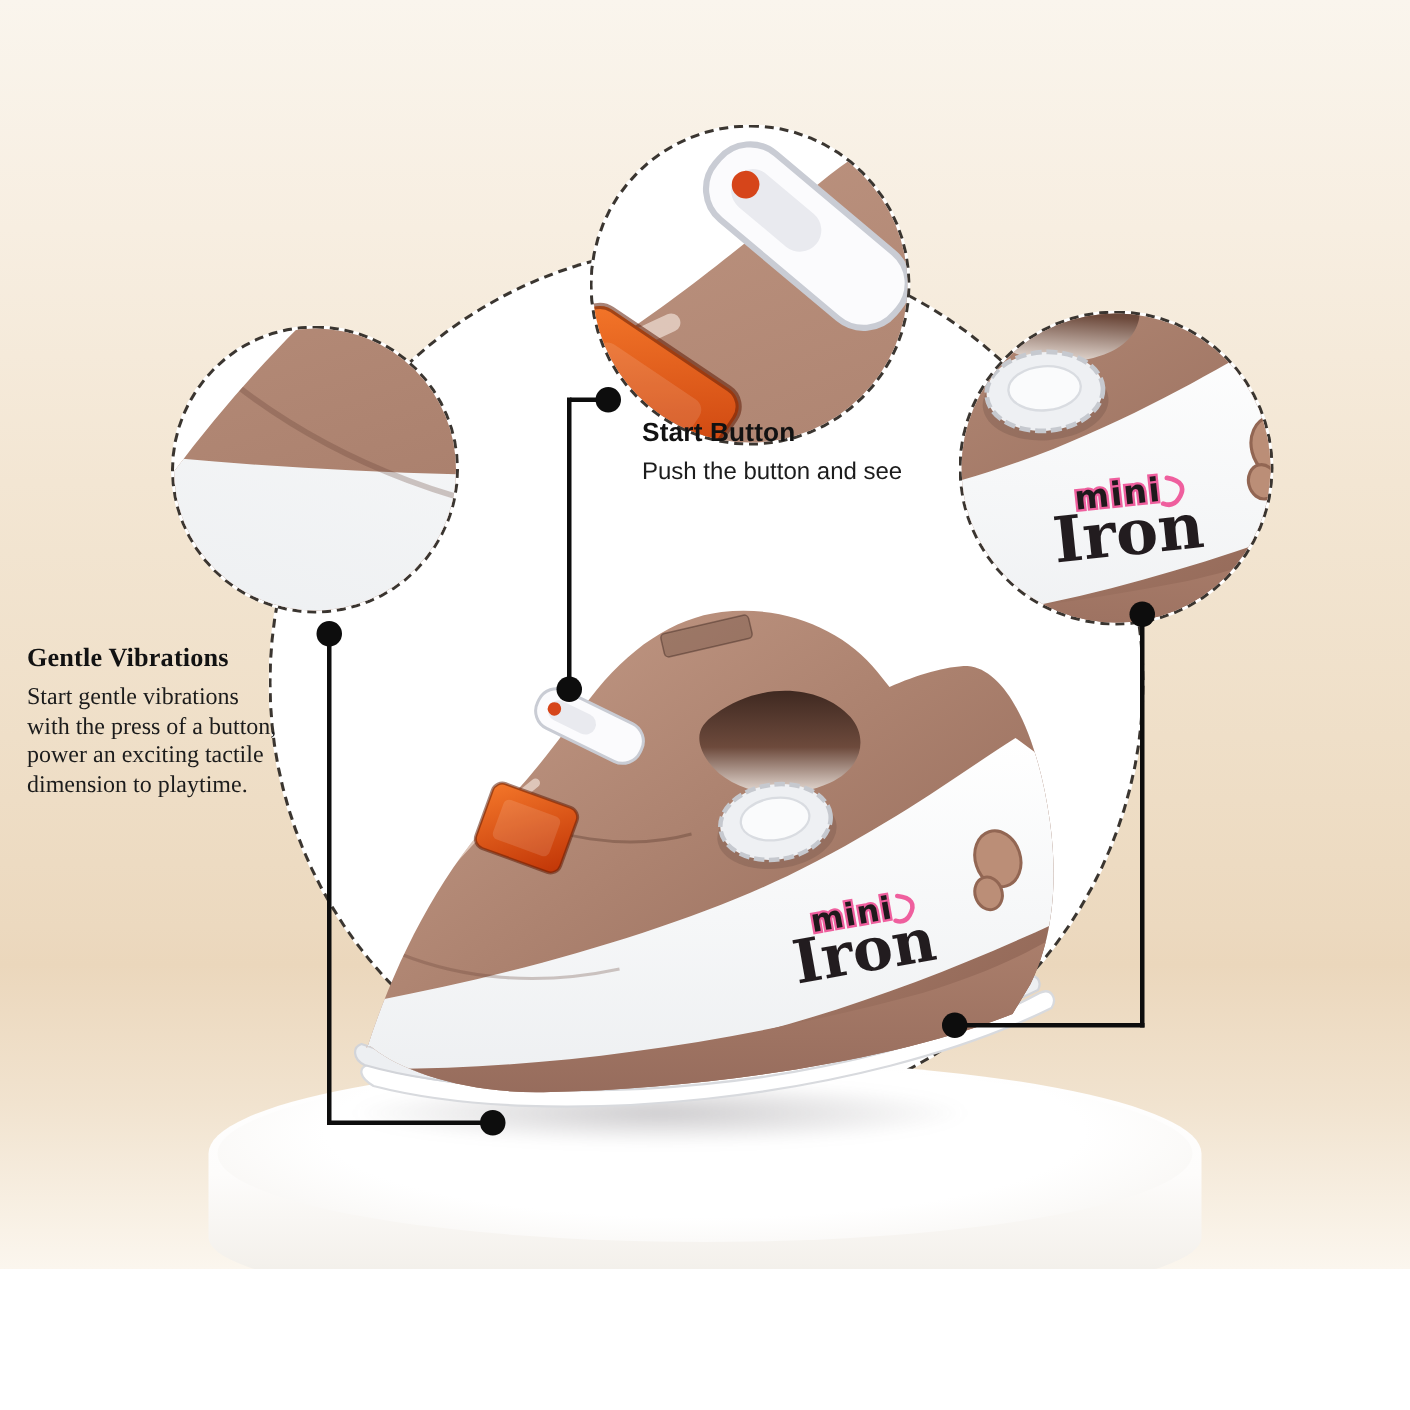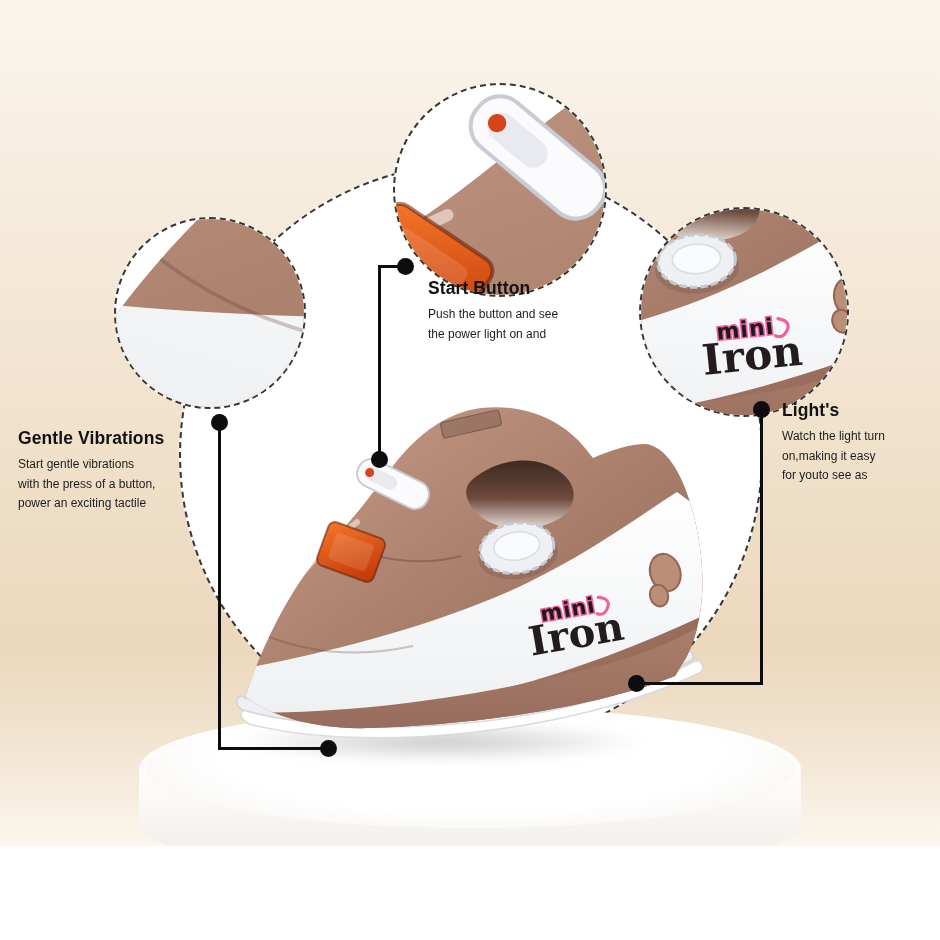--- a/index.html
+++ b/index.html
@@ -35,21 +35,21 @@
     position:absolute;left:225px;top:720px;width:430px;height:44px;border-radius:50%;
     background:radial-gradient(ellipse at center,rgba(90,85,92,0.30) 0%,rgba(90,85,92,0.0) 68%);
     filter:blur(4px);
   }
   
   .lead{position:absolute;background:#0d0d0d;}
   .dot{position:absolute;width:17px;height:17px;border-radius:50%;background:#0d0d0d;}
   
   .callout{position:absolute;color:#1c1c1c;}
   .callout .title{font-weight:bold;font-size:17.5px;color:#121212;margin-bottom:6px;letter-spacing:0.1px;}
-  .callout .line{font-size:12px;line-height:19.5px;}
+  .callout .line{font-size:16px;line-height:19.5px;}
   
   .brandMini{font-family:"DejaVu Sans",sans-serif;font-weight:bold;font-size:21px;
     fill:#1f191c;stroke:#ef5f9e;stroke-width:3px;paint-order:stroke;letter-spacing:1px;}
   .brandIron{font-family:"DejaVu Serif",serif;font-weight:bold;font-size:40px;fill:#221c1f;letter-spacing:0px;}
   svg{display:block;}
 </style>
 </head>
 <body>
 
 <div id="stage">
@@ -185,30 +185,24 @@
   <div class="dot" style="left:320px;top:740px;"></div>
 
   <div class="lead" style="left:760px;top:409px;width:3px;height:276px;"></div>
   <div class="lead" style="left:636px;top:682px;width:127px;height:3px;"></div>
   <div class="dot" style="left:753px;top:401px;"></div>
   <div class="dot" style="left:628px;top:675px;"></div>
 
   <div class="callout" style="left:428px;top:278px;width:215px;">
     <div class="title">Start Button</div>
     <div class="line">Push the button and see</div>
-    <div class="line">the power light on and</div>
-  </div>
-
-  <div class="callout" style="left:18px;top:428px;width:205px;">
+  </div>
+
+  <div class="callout" style="left:18px;top:428px;width:205px;font-family:Liberation Serif, serif;">
     <div class="title">Gentle Vibrations</div>
     <div class="line">Start gentle vibrations</div>
     <div class="line">with the press of a button,</div>
     <div class="line">power an exciting tactile</div>
-  </div>
-
-  <div class="callout" style="left:782px;top:400px;width:155px;">
-    <div class="title">Light's</div>
-    <div class="line">Watch the light turn</div>
-    <div class="line">on,making it easy</div>
-    <div class="line">for youto see as</div>
-  </div>
+    <div class="line">dimension to playtime.</div>
+  </div>
+
 
 </div>
 
 </body></html>

